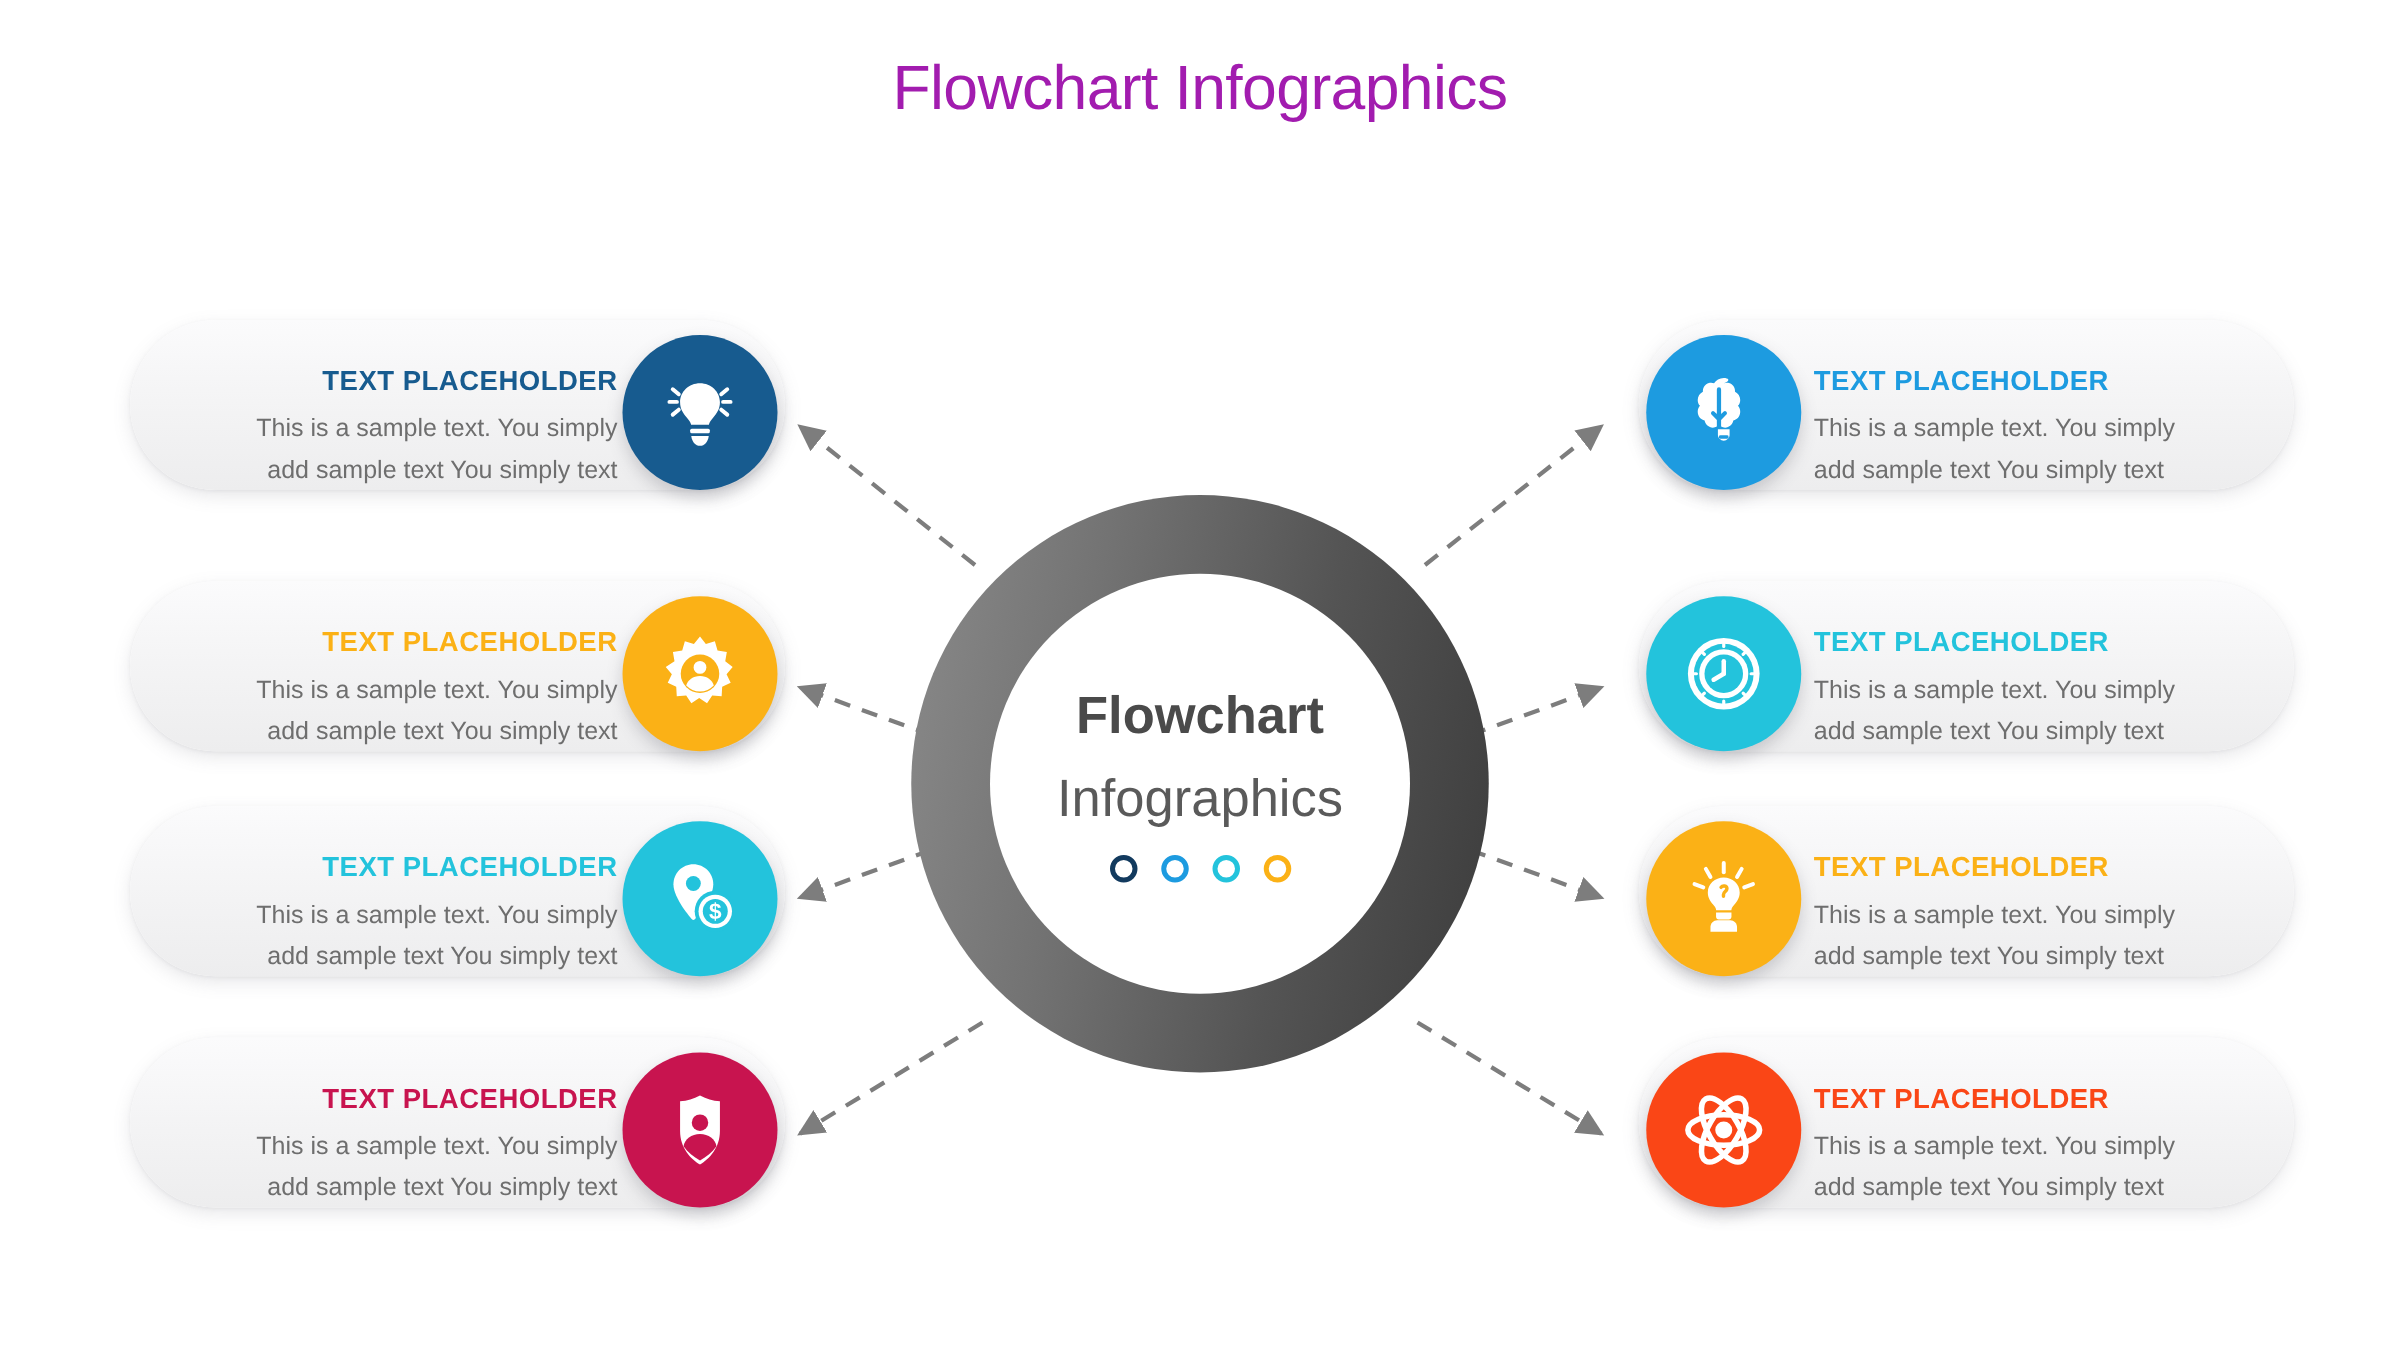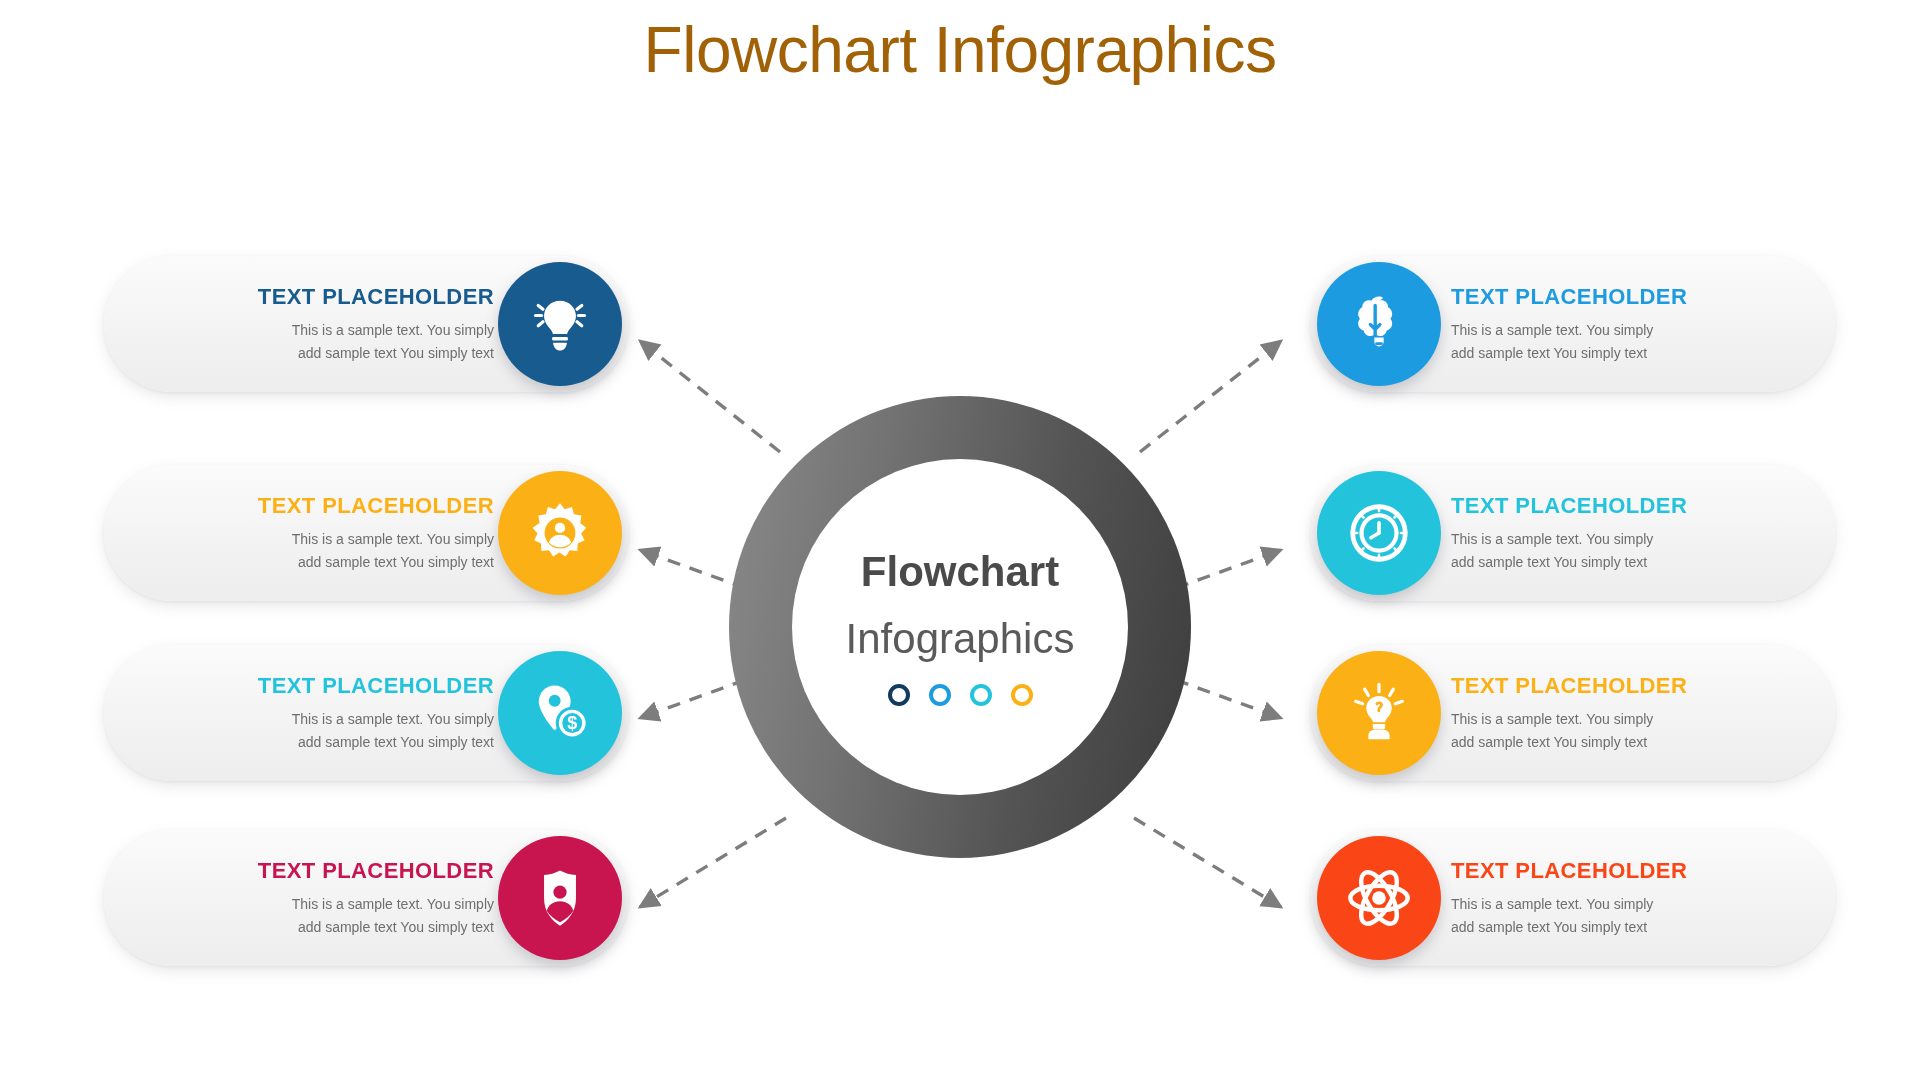--- a/index.html
+++ b/index.html
@@ -18,24 +18,24 @@
   
   #header {
     position: absolute;
     top: 0;
     left: 0;
     width: 1920px;
     text-align: center;
   }
   #page-title {
     margin: 0;
-    padding-top: 17px;
-    font-size: 64px;
+    padding-top: 44px;
+    font-size: 50px;
     font-weight: 400;
-    color: #a16207;
+    color: #a21caf;
     letter-spacing: -0.5px;
     line-height: 1.05;
   }
   #page-subtitle {
     margin: 0;
     padding-top: 18px;
     font-size: 24px;
     font-weight: 400;
     color: #6b6b6b;
     letter-spacing: 0.2px;
@@ -114,21 +114,21 @@
 
   
   .card {
     position: absolute;
     width: 524px;
     height: 136px;
     border-radius: 68px;
     background: linear-gradient(180deg, #fbfbfc 0%, #f3f3f4 55%, #ededee 100%);
     box-shadow: 0 5px 14px rgba(120,120,130,0.17), 0 1px 3px rgba(120,120,130,0.10);
     display: flex;
-    align-items: center;
+    align-items: flex-end;
     box-sizing: border-box;
   }
   .card.left  { flex-direction: row;  justify-content: flex-end; padding-right: 6px; }
   .card.right { flex-direction: row;  justify-content: flex-start; padding-left: 6px; }
 
   .card-text {
     display: flex;
     flex-direction: column;
     justify-content: center;
     width: 345px;
@@ -137,21 +137,21 @@
   .card.right .card-text { align-items: flex-start; padding-left: 10px; text-align: left; }
 
   .card-heading {
     font-size: 22px;
     font-weight: bold;
     letter-spacing: 0.4px;
     margin-bottom: 9px;
     white-space: nowrap;
   }
   .card-line {
-    font-size: 14px;
+    font-size: 20px;
     color: #6e6e6e;
     line-height: 1.62;
     white-space: nowrap;
   }
 
   .card-icon {
     width: 124px;
     height: 124px;
     min-width: 124px;
     border-radius: 50%;

